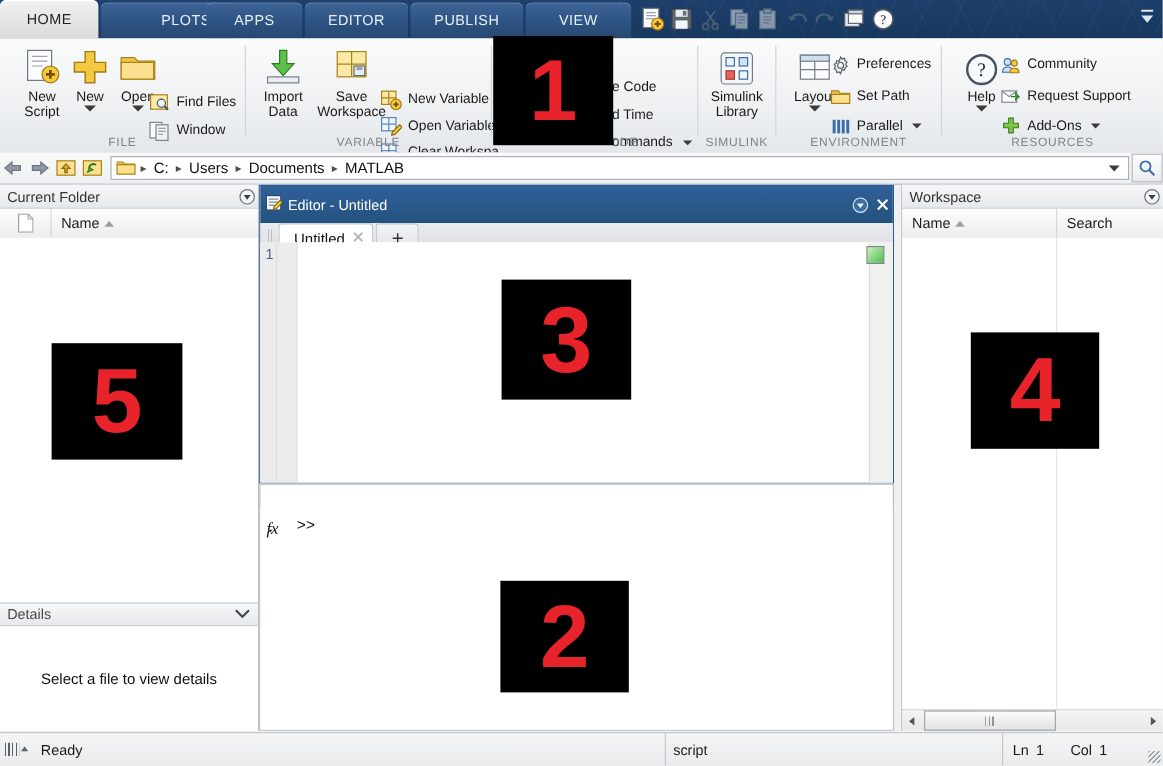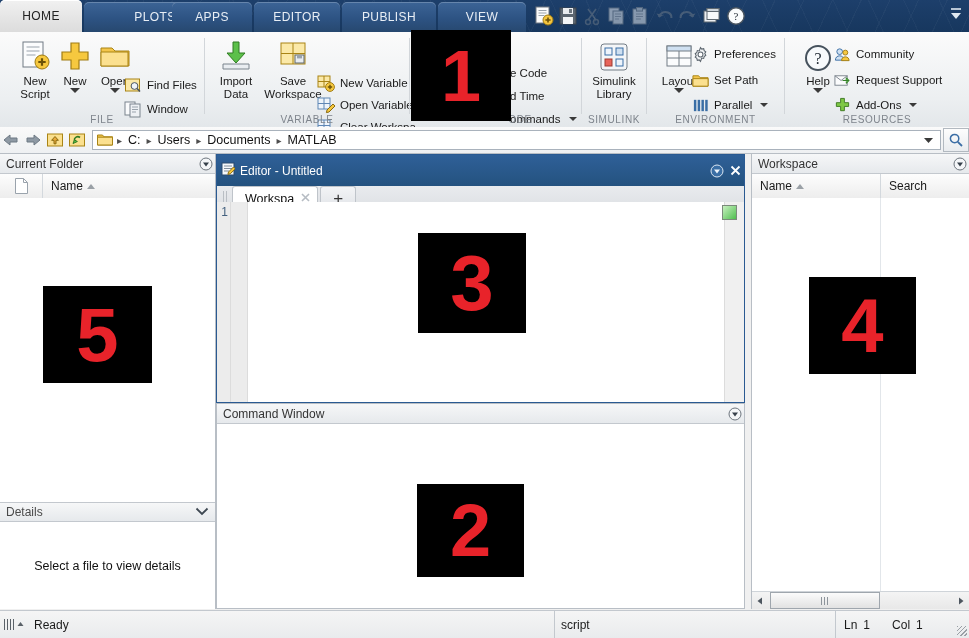--- a/index.html
+++ b/index.html
@@ -660,21 +660,21 @@
       </span>
       <span class="et-btn">
         <svg width="13" height="13" viewBox="0 0 13 13">
             <path d="M2.5 2.5l8 8M10.5 2.5l-8 8" stroke="#ffffff" stroke-width="1.8"></path>
           </svg>
       </span>
     </div>
     <div class="tabbar">
       <span class="grip"></span>
       <div class="doctab">
-        <span>Workspa</span>
+        <span>Untitled</span>
         <span>
           <svg width="11" height="11" viewBox="0 0 11 11">
               <path d="M2 2l7 7M9 2l-7 7" stroke="#b6bcc3" stroke-width="1.6"></path>
             </svg>
         </span>
       </div>
       <div class="newtab">
         <span>+</span>
       </div>
     </div>
@@ -684,28 +684,28 @@
       </div>
       <div class="gutter2"></div>
       <div class="code-text"></div>
     </div>
     <div class="editor-rail">
       <div class="okmark"></div>
     </div>
   </div>
 
   <div id="cmdwin">
-    <div class="panel-title">
-      <span class="t">Command Window</span>
-      <span class="pt-btn">
-        <svg width="14" height="14" viewBox="0 0 14 14">
-            <circle cx="7" cy="7" r="6" fill="#f4f6f8" stroke="#6d757d"></circle>
-            <path d="M4 5.5h6L7 9.5z" fill="#36404a"></path>
-          </svg>
-      </span>
+    <div class="cmd-body">
+      <div class="fxcol">
+        <svg width="22" height="20" viewBox="0 0 22 20">
+          <text x="1" y="15" font-size="14" font-style="italic" font-family="Liberation Serif, serif" fill="#111">fx</text>
+          <path d="M14.5 16.5l3 3 3-3z" fill="#36404a" transform="translate(-8,0) scale(0.7)"></path>
+        </svg>
+      </div>
+      <div class="prompt">&gt;&gt;</div>
     </div>
   </div>
 
   <div id="workspace">
     <div class="panel-title">
       <span class="t">Workspace</span>
       <span class="pt-btn">
         <svg width="14" height="14" viewBox="0 0 14 14">
             <circle cx="7" cy="7" r="6" fill="#f4f6f8" stroke="#6d757d"></circle>
             <path d="M4 5.5h6L7 9.5z" fill="#36404a"></path>

